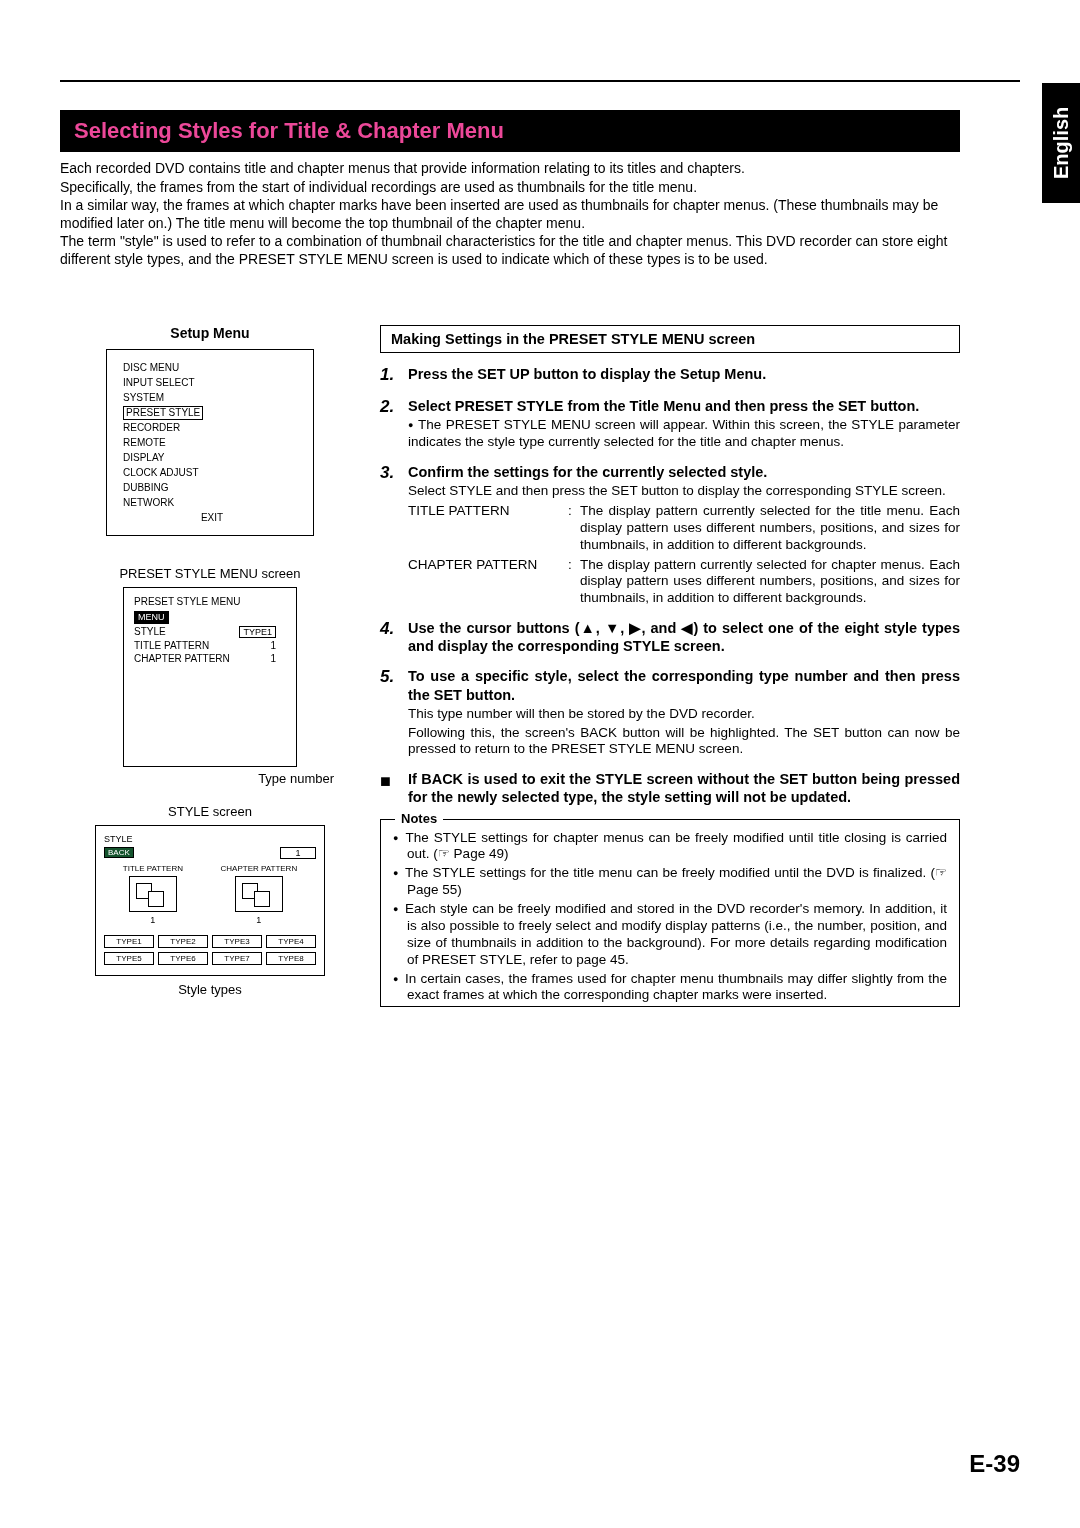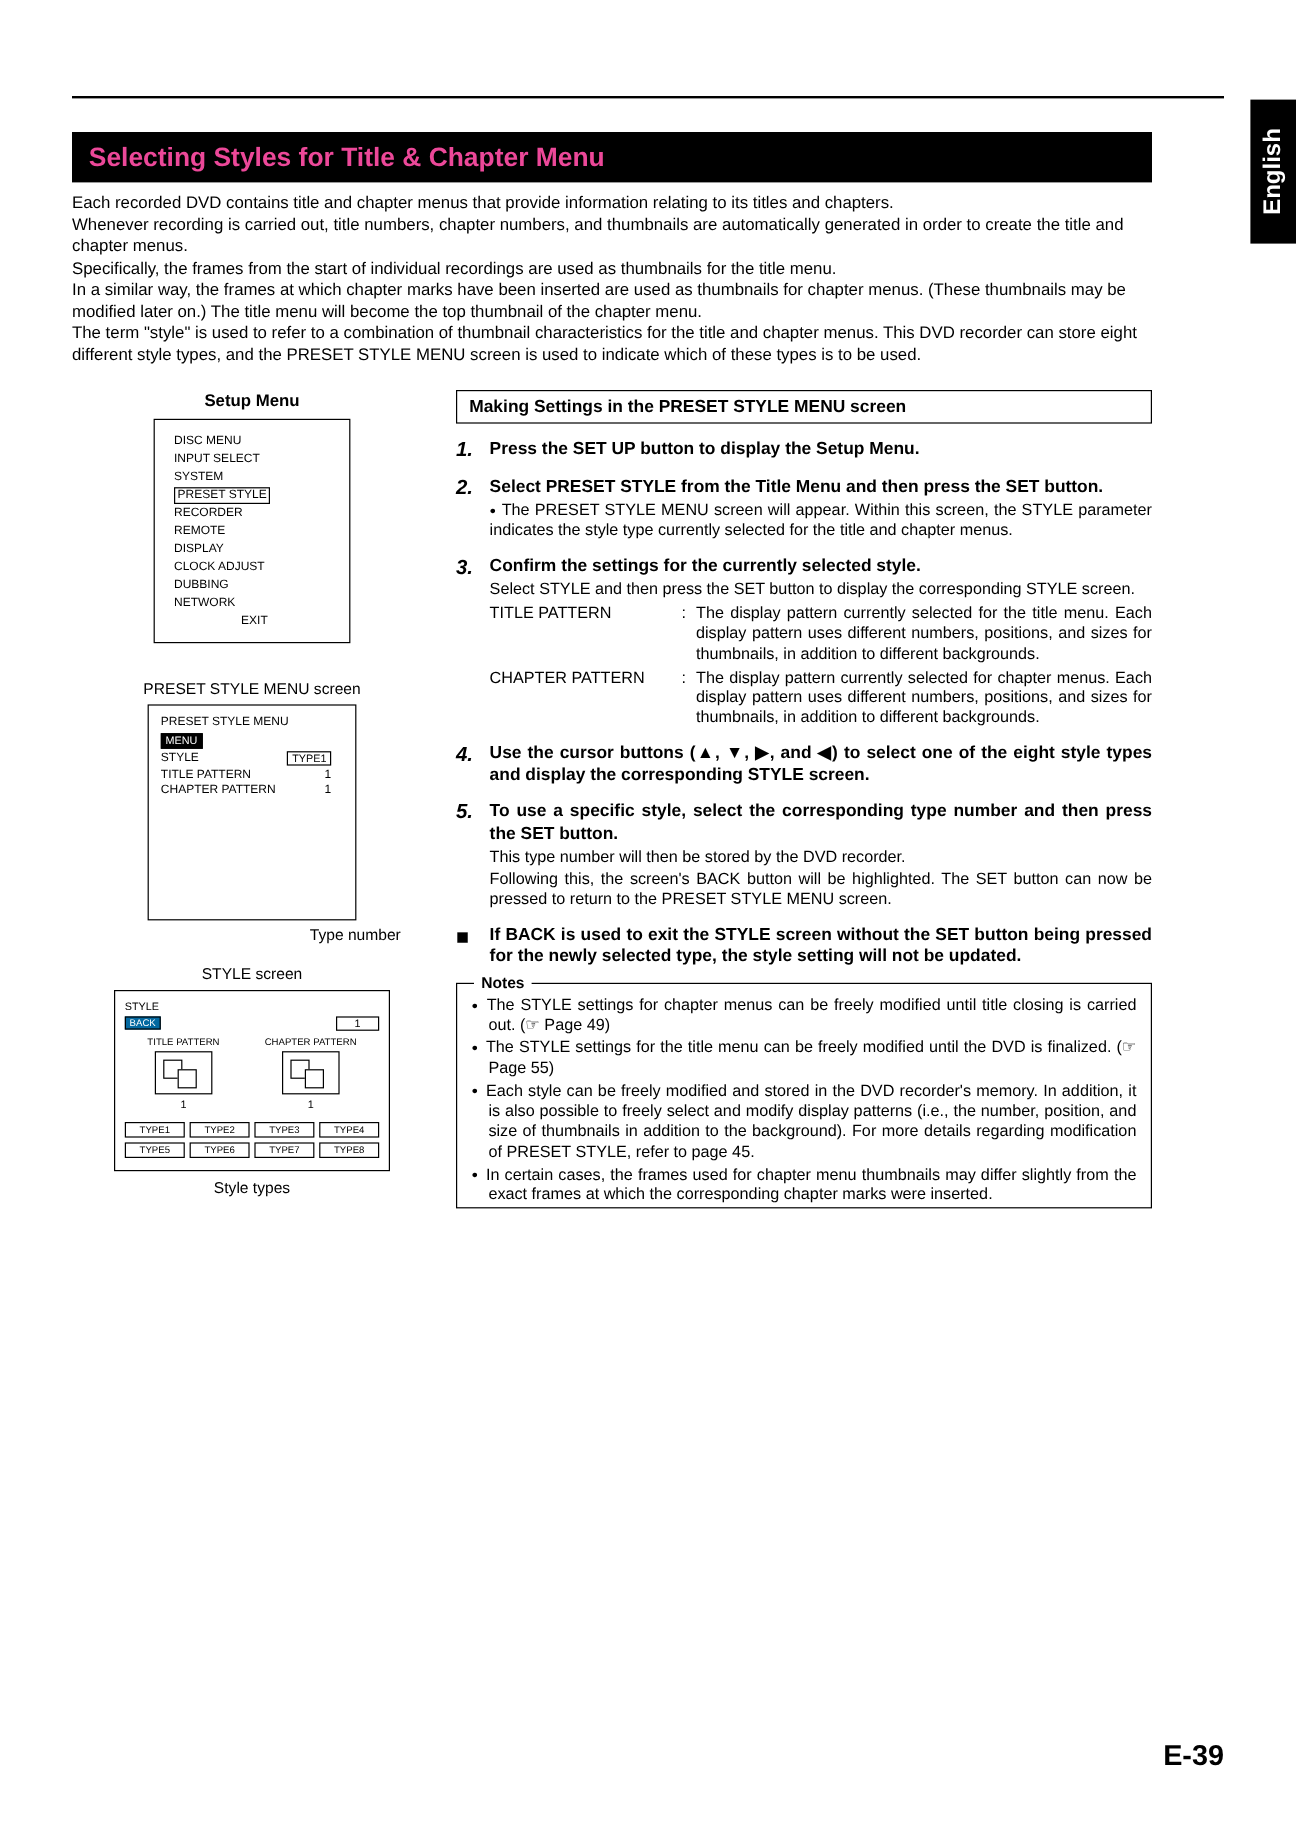--- a/index.html
+++ b/index.html
@@ -69,21 +69,21 @@
     right: 120px;
   }
   .setup-heading {
     font-weight: bold;
     font-size: 14px;
     text-align: center;
     margin-bottom: 8px;
   }
   .setup-menu-box {
     border: 1px solid #000;
-    width: 164px;
+    width: 208px;
     margin: 0 auto 30px auto;
     padding: 10px 10px 10px 14px;
     font-size: 10px;
     line-height: 1.5;
   }
   .setup-menu-box div { padding: 0 2px; }
   .setup-menu-box .sel {
     border: 1px solid #000;
     display: inline-block;
     padding: 0 2px;
@@ -140,21 +140,21 @@
     padding: 8px 8px 10px 8px;
     font-size: 9px;
     position: relative;
   }
   .style-box .hdr { margin-bottom: 3px; }
   .style-box .back {
     border: 1px solid #000;
     display: inline-block;
     padding: 0 3px;
     font-size: 8px;
-    background: #0369a1;
+    background: #14532d;
     color: #fff;
   }
   .style-box .num-box {
     border: 1px solid #000;
     float: right;
     width: 36px;
     text-align: center;
     font-size: 9px;
   }
   .style-box .patterns {
@@ -300,21 +300,20 @@
 <body>
 
 <div class="top-rule"></div>
 
 <div class="language-tab">English</div>
 
 <div class="banner">Selecting Styles for Title &amp; Chapter Menu</div>
 
 <div class="intro">
   <p>Each recorded DVD contains title and chapter menus that provide information relating to its titles and chapters.</p>
-  <p>Whenever recording is carried out, title numbers, chapter numbers, and thumbnails are automatically generated in order to create the title and chapter menus.</p>
   <p>Specifically, the frames from the start of individual recordings are used as thumbnails for the title menu.</p>
   <p>In a similar way, the frames at which chapter marks have been inserted are used as thumbnails for chapter menus. (These thumbnails may be modified later on.) The title menu will become the top thumbnail of the chapter menu.</p>
   <p>The term "style" is used to refer to a combination of thumbnail characteristics for the title and chapter menus. This DVD recorder can store eight different style types, and the PRESET STYLE MENU screen is used to indicate which of these types is to be used.</p>
 </div>
 
 <div class="left-col">
 
   <div class="setup-heading">Setup Menu</div>
   <div class="setup-menu-box">
     <div>DISC MENU</div>

